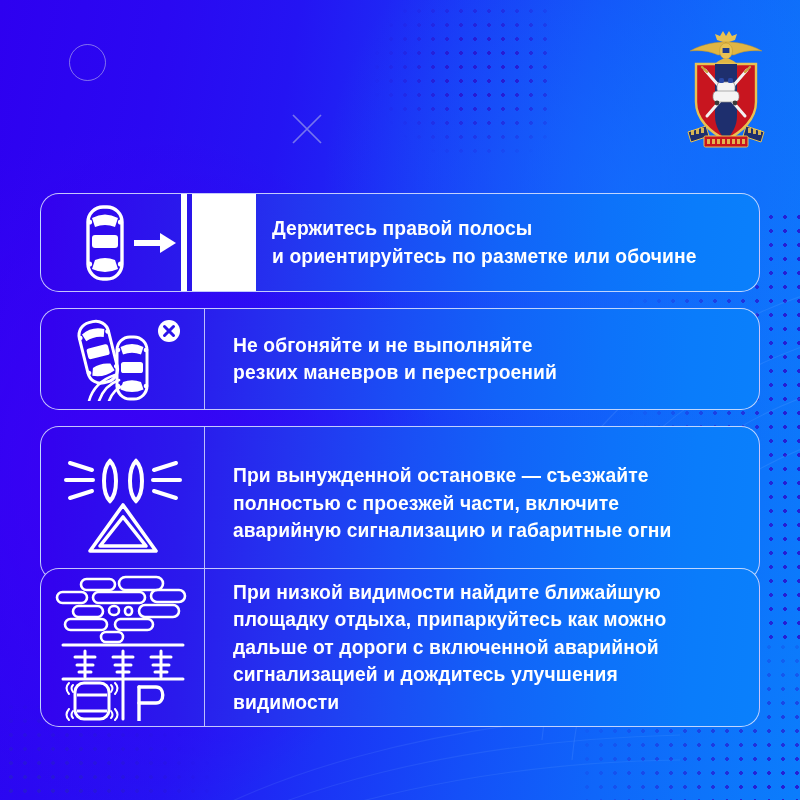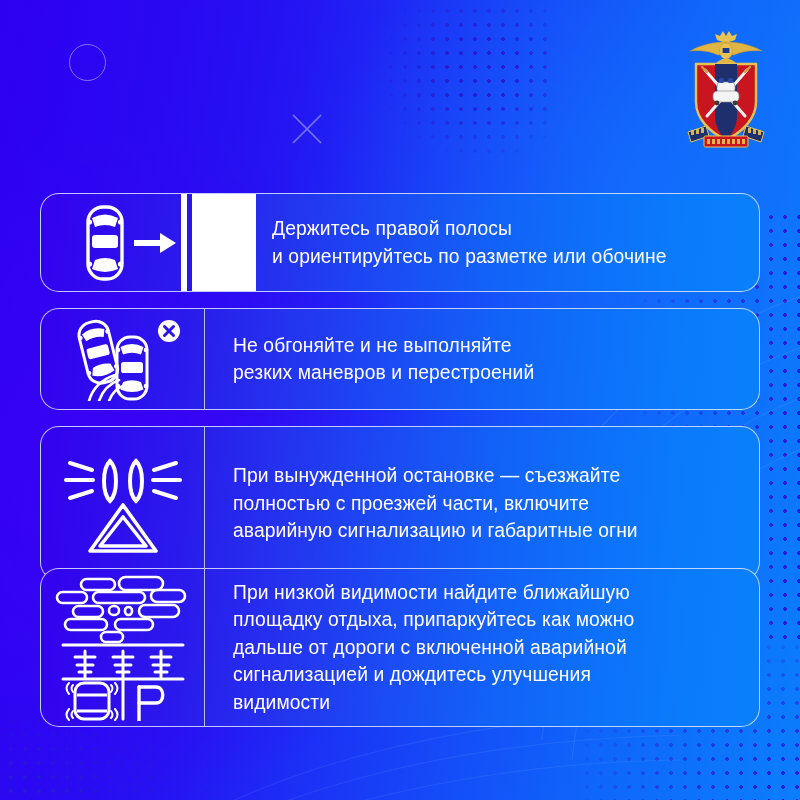--- a/index.html
+++ b/index.html
@@ -102,21 +102,21 @@
   
   .roadband {
     position:absolute; top:0; bottom:0; left:140px; width:75px;
     background:#ffffff;
   }
   .roadband .stripe {
     position:absolute; top:0; bottom:0; width:5px; background:#2a15ea;
   }
   .card-text {
     flex:1 1 auto; color:#ffffff;
-    font-size:19.3px; line-height:1.42; font-weight:400;
+    font-size:19.3px; line-height:1.42; font-weight:700;
     letter-spacing:.1px;
     padding-left:29px; padding-right:6px;
     white-space:pre-line;
   }
   #card-0 { top:193px; height:99px; }
   #card-1 { top:308px; height:102px; }
   #card-2 { top:426px; height:155px; }
   #card-3 { top:568px; height:159px;align-items:center; }
 </style>
 </head>

